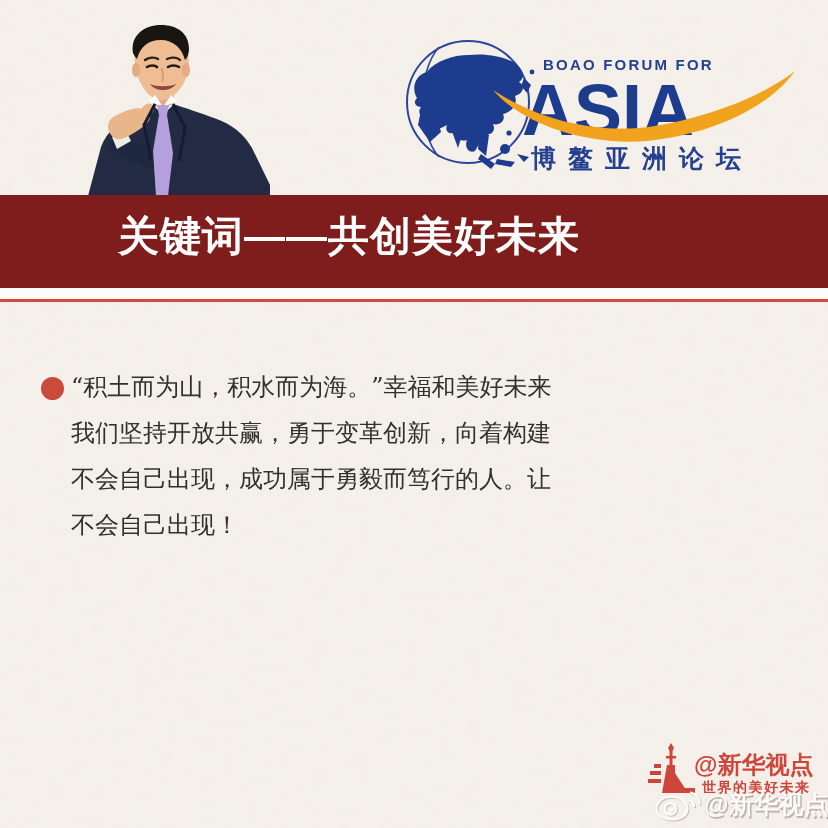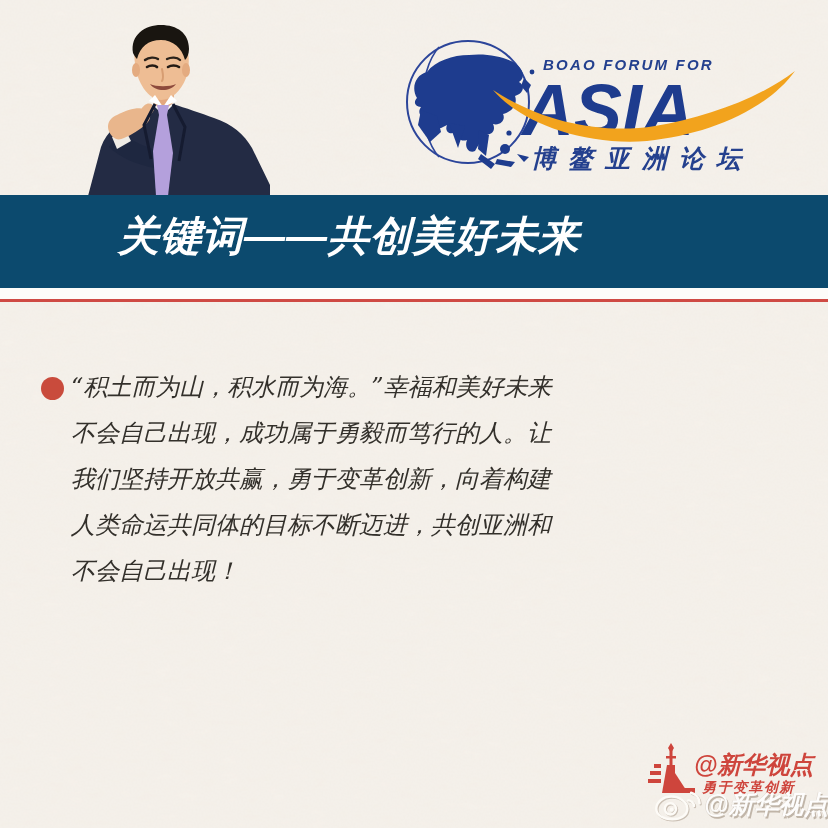--- a/index.html
+++ b/index.html
@@ -1,36 +1,36 @@
 <!DOCTYPE html>
 <html><head>
 <meta charset="utf-8">
 <style>
   html,body{margin:0;padding:0;background:#e8e4de;}
   #canvas{
     position:relative;width:828px;height:828px;overflow:hidden;
-    background:#f6f2ec;font-family:"Liberation Sans",sans-serif;font-style:italic;
+    background:#f6f2ec;font-family:"Liberation Sans",sans-serif;
   }
   .texture{position:absolute;left:0;top:0;width:828px;height:828px;z-index:0;pointer-events:none;}
 
   
   .portrait{position:absolute;left:85px;top:25px;width:185px;height:171px;z-index:1;}
 
   
   .logo{position:absolute;left:405px;top:28px;width:398px;height:152px;z-index:1;}
   .logo svg{display:block;width:398px;height:152px;}
   .logo-top{fill:#24408e;font-family:"Liberation Sans",sans-serif;font-weight:bold;
             font-size:15px;letter-spacing:2.2px;}
   .logo-asia{fill:#1e3c8e;font-family:"Liberation Sans",sans-serif;font-weight:bold;
              font-size:72px;letter-spacing:0px;}
   .logo-cn{fill:#24408e;font-family:"Liberation Sans",sans-serif;font-weight:bold;
            font-size:25px;letter-spacing:12px;}
 
   
-  .banner{position:absolute;left:0;top:195px;width:828px;height:93px;background:#0c4a6e;z-index:2;}
+  .banner{position:absolute;left:0;top:195px;width:828px;height:93px;background:#7f1d1d;z-index:2;}
   .banner-title{position:absolute;left:118px;top:19px;font-size:41px;line-height:44px;
                 font-weight:bold;color:#ffffff;letter-spacing:1px;white-space:nowrap;}
   .banner-gap{position:absolute;left:0;top:288px;width:828px;height:11px;background:#fdfcf9;z-index:2;}
   .banner-line{position:absolute;left:0;top:299px;width:828px;height:3px;background:#cf4a44;z-index:2;}
 
   
   .bullet{position:absolute;left:41px;top:377px;width:23px;height:23px;border-radius:50%;
           background:#c94b3c;z-index:1;}
   .quote{position:absolute;left:71px;top:364px;width:740px;z-index:1;
          font-family:"DejaVu Serif","Liberation Serif",serif;
@@ -140,41 +140,40 @@
 
   <div class="banner">
     <div class="banner-title">关键词——共创美好未来</div>
   </div>
   <div class="banner-gap"></div>
   <div class="banner-line"></div>
 
   <div class="bullet"></div>
   <div class="quote">
     <div class="quote-line">“积土而为山，积水而为海。”幸福和美好未来</div>
+    <div class="quote-line">我们坚持开放共赢，勇于变革创新，向着构建</div>
     <div class="quote-line">不会自己出现，成功属于勇毅而笃行的人。让</div>
-    <div class="quote-line">我们坚持开放共赢，勇于变革创新，向着构建</div>
-    <div class="quote-line">人类命运共同体的目标不断迈进，共创亚洲和</div>
     <div class="quote-line">不会自己出现！</div>
   </div>
 
   <svg class="wm-logo" viewBox="0 0 50 52">
     <g fill="#ce453c">
       <polygon points="23,0 26,5 23,10 20,5"></polygon>
       <rect x="21.5" y="4" width="3" height="19"></rect>
       <rect x="18" y="13" width="10" height="2.5"></rect>
       <path d="M14,50 L19,22 L27,22 L27,50 Z"></path>
       <path d="M27,30 L40,50 L27,50 Z"></path>
       <rect x="6" y="21" width="7" height="4"></rect>
       <rect x="2" y="28" width="11" height="4"></rect>
       <rect x="0" y="36" width="13" height="4"></rect>
       <path d="M27,45 L47,45 L47,50 L27,50 Z"></path>
     </g>
   </svg>
   <div class="wm-handle">@新华视点</div>
-  <div class="wm-sub">勇于变革创新</div>
+  <div class="wm-sub">世界的美好未来</div>
   <svg class="weibo-icon" viewBox="0 0 50 34">
     <g fill="none" stroke="#fdfbf7" stroke-width="2.6" stroke-linecap="round">
       <path d="M19,7 C10,7 3,13 3,20 C3,27 11,31 20,31 C29,31 36,27 36,20 C36,13 28,7 19,7 Z"></path>
       <circle cx="18" cy="20" r="6"></circle>
       <circle cx="19.5" cy="21" r="1" fill="#fdfbf7"></circle>
       <path d="M37,11 C40,11 43,14 43,17"></path>
       <path d="M40,3 C45,4 49,9 49,14"></path>
     </g>
   </svg>
   <div class="wm-big">@新华视点</div>

